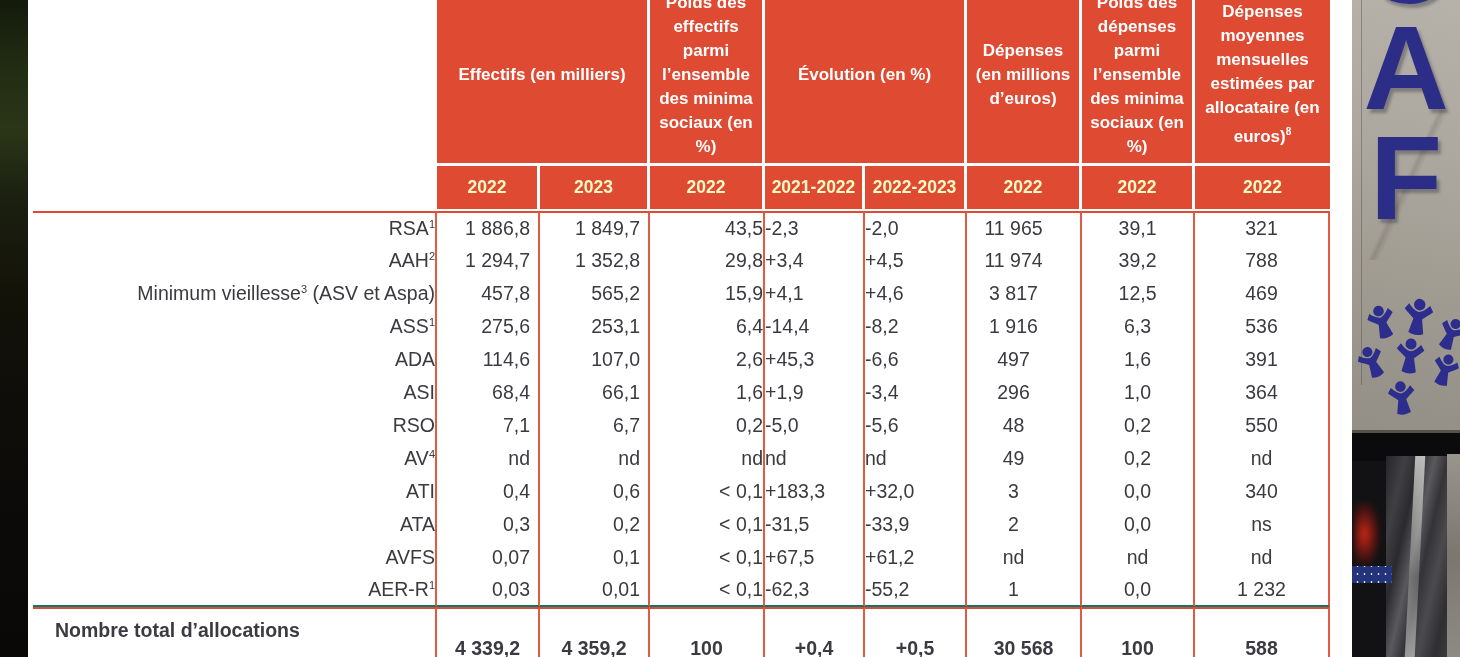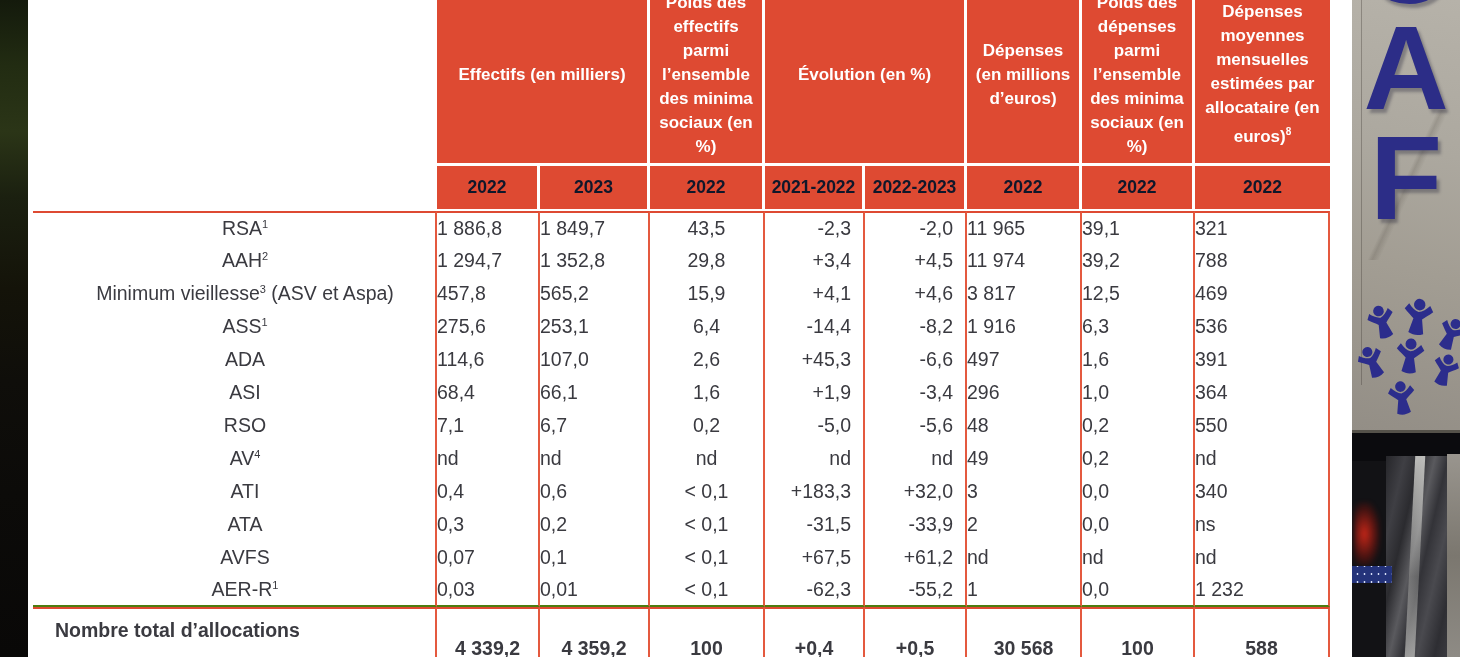--- a/index.html
+++ b/index.html
@@ -41,37 +41,37 @@
 
   
   .table-wrap{position:absolute;left:33px;top:-14px;}
   table{border-collapse:separate;border-spacing:0;table-layout:fixed;width:1297px;color:#3a3a40;}
   th,td{box-sizing:border-box;padding:0;margin:0;font-weight:normal;}
   th.corner{background:#fff;border:none;}
   thead th.group{background:#de4a32;color:#fff;font-weight:bold;font-size:17px;line-height:24px;
     height:180px;vertical-align:middle;text-align:center;padding:0 2px;
     border-right:3px solid #fff;border-bottom:3px solid #fff;}
   thead th.group.last{border-right:none;}
-  thead th.year{background:#de4a32;color:#0f172a;font-weight:bold;font-size:17.5px;height:45px;
+  thead th.year{background:#de4a32;color:#fef9c3;font-weight:bold;font-size:17.5px;height:45px;
     text-align:center;vertical-align:middle;border-right:3px solid #fff;border-bottom:2.5px solid #fff;}
   thead th.year.last{border-right:none;}
   thead sup{font-size:10px;}
 
   tbody tr{height:33px;}
   tbody tr:first-child th, tbody tr:first-child td{border-top:2.5px solid #de4a32;}
-  tbody tr:last-child th, tbody tr:last-child td{border-bottom:2px solid #4d7c0f;}
-  tbody th.rowlabel{text-align:center;padding-left:22px;font-size:19.5px;vertical-align:middle;
+  tbody tr:last-child th, tbody tr:last-child td{border-bottom:2px solid #0f766e;}
+  tbody th.rowlabel{text-align:right;padding-left:22px;font-size:19.5px;vertical-align:middle;
     border-right:2px solid #e4593f;white-space:nowrap;}
   tbody td{font-size:19.5px;vertical-align:middle;border-right:2px solid #e4593f;white-space:nowrap;}
   tbody sup{font-size:11px;}
-  td.c0,td.c1{padding-right:24px;}
-  td.c2{text-align:center;}
-  td.c3,td.c4{text-align:right;padding-right:12px;margin-top:37px;}
-  td.c5{text-align:left;padding-right:20px;}
-  td.c6,td.c7{}
+  td.c0,td.c1{text-align:right;padding-right:8px;}
+  td.c2{text-align:right;}
+  td.c3,td.c4{padding-right:4px;margin-top:37px;}
+  td.c5{text-align:center;padding-right:20px;}
+  td.c6,td.c7{text-align:center;}
 
   tfoot th,tfoot td{border-top:2.5px solid #de4a32;height:70px;vertical-align:top;font-weight:bold;}
   tfoot th.rowlabel{text-align:left;padding:10px 0 0 22px;font-size:19.5px;border-right:2px solid #e4593f;}
   tfoot td{font-size:19.5px;text-align:center;padding-top:28px;border-right:2px solid #e4593f;}
 </style>
 </head>
 <body>
 
 <div class="page">
 

